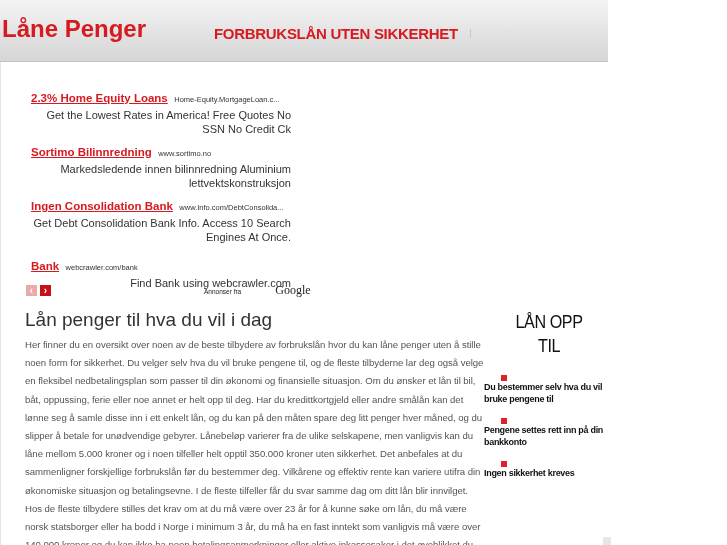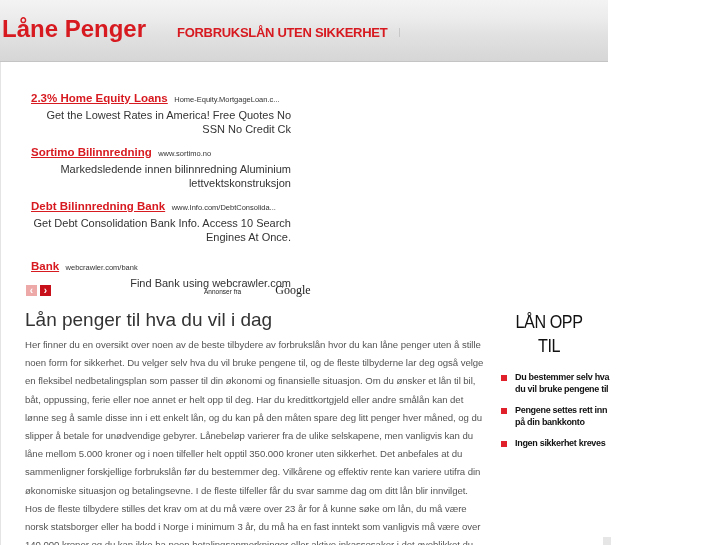--- a/index.html
+++ b/index.html
@@ -16,21 +16,21 @@
   .logo {
     position:absolute; left:2px; top:15px;
     font-family:"Liberation Sans", sans-serif; font-weight:bold;
     font-size:24px; color:#d71920; letter-spacing:0px; white-space:nowrap;
   }
   .nav {
     position:absolute; left:177px; top:25px; display:flex; align-items:center;
   }
   .nav-item {
     font-family:"Liberation Sans", sans-serif; font-weight:bold;
-    font-size:13px; color:#d71920; text-decoration:none; letter-spacing:-0.3px;
+    font-size:15px; color:#d71920; text-decoration:none; letter-spacing:-0.3px;margin-left:37px;
   }
   .nav-sep { width:1px; height:9px; background:#c8c8c8; margin-left:12px; }
   .left-border { position:absolute; left:0; top:62px; width:1px; height:483px; background:#e4e4e4; }
 
   .ads { position:absolute; left:31px; top:90px; width:260px; }
   .ad { margin-bottom:8px; }
   .ad-title-line { white-space:nowrap; overflow:hidden; line-height:14px; }
   .ad-title {
     font-weight:bold; font-size:11.5px; color:#d71920; text-decoration:underline;
   }
@@ -66,21 +66,21 @@
     text-align:center; font-family:"Liberation Sans", sans-serif;
     font-size:19px; color:#111; letter-spacing:-0.5px; line-height:24px;
     transform:scaleX(0.85); transform-origin:center;
   }
   .promo-amount {
     text-align:center; font-size:25px; color:#e0202a; line-height:28px;
     letter-spacing:1px; margin-top:0px;
   }
   .promo-list { list-style:none; margin:13px 0 0 0; padding:0; }
   .promo-list li {
-    display:flex; align-items:flex-start; margin-bottom:9px;
+    display:flex; align-items:flex-start; margin-bottom:9px;flex-direction:column;
   }
   .bullet { width:6px; height:6px; background:#e0202a; margin:4px 8px 0 17px; flex:none; }
   .promo-item-text {
     font-size:9px; font-weight:bold; color:#111; line-height:12px; letter-spacing:-0.3px;
   }
   .corner-mark { position:absolute; left:603px; top:537px; width:8px; height:8px; background:#e6e6e6; }
 </style>
 </head>
 <body>
 
@@ -103,21 +103,21 @@
   </div>
   <div class="ad">
     <div class="ad-title-line">
       <a class="ad-title">Sortimo Bilinnredning</a>
       <span class="ad-url">www.sortimo.no</span>
     </div>
     <div class="ad-desc">Markedsledende innen bilinnredning Aluminium lettvektskonstruksjon</div>
   </div>
   <div class="ad">
     <div class="ad-title-line">
-      <a class="ad-title">Debt Bilinnredning Bank</a>
+      <a class="ad-title">Ingen Consolidation Bank</a>
       <span class="ad-url">www.Info.com/DebtConsolida...</span>
     </div>
     <div class="ad-desc">Get Debt Consolidation Bank Info. Access 10 Search Engines At Once.</div>
   </div>
   <div class="ad gap">
     <div class="ad-title-line">
       <a class="ad-title">Bank</a>
       <span class="ad-url">webcrawler.com/bank</span>
     </div>
     <div class="ad-desc">Find Bank using webcrawler.com</div>

